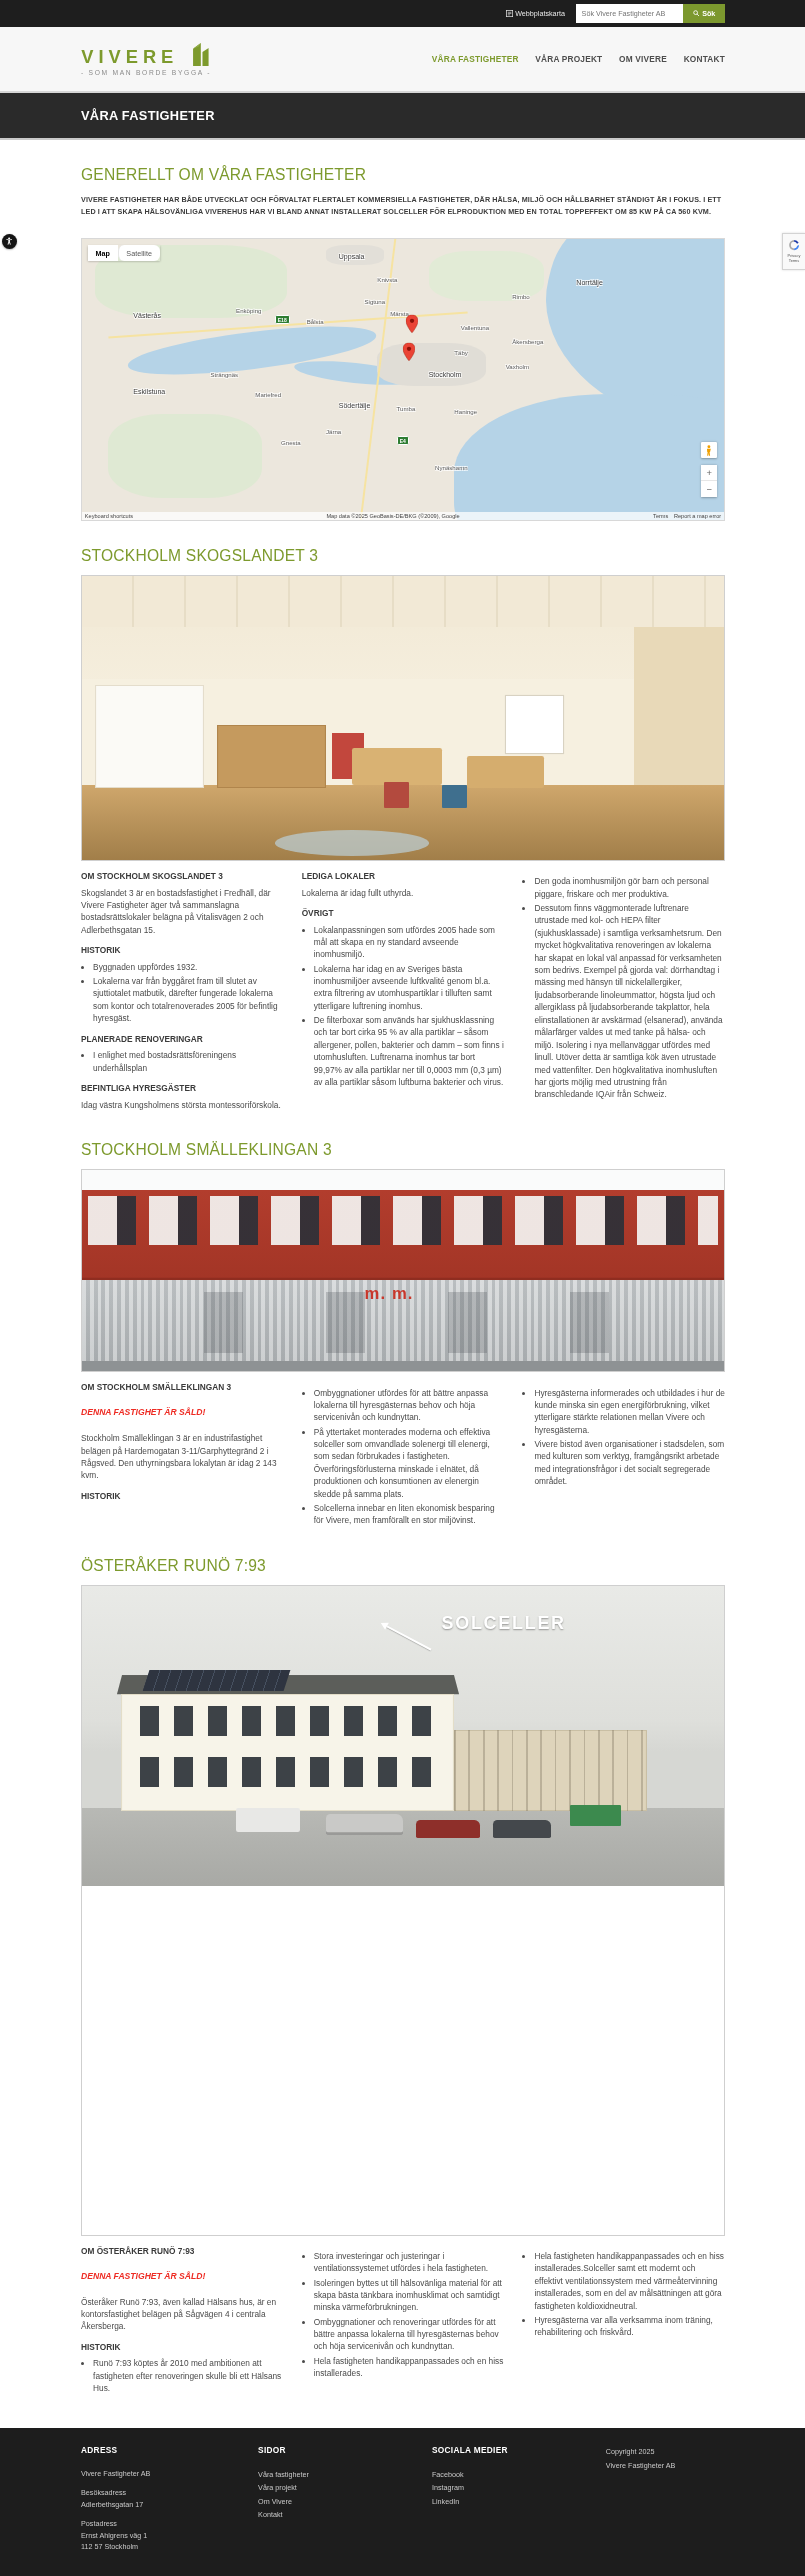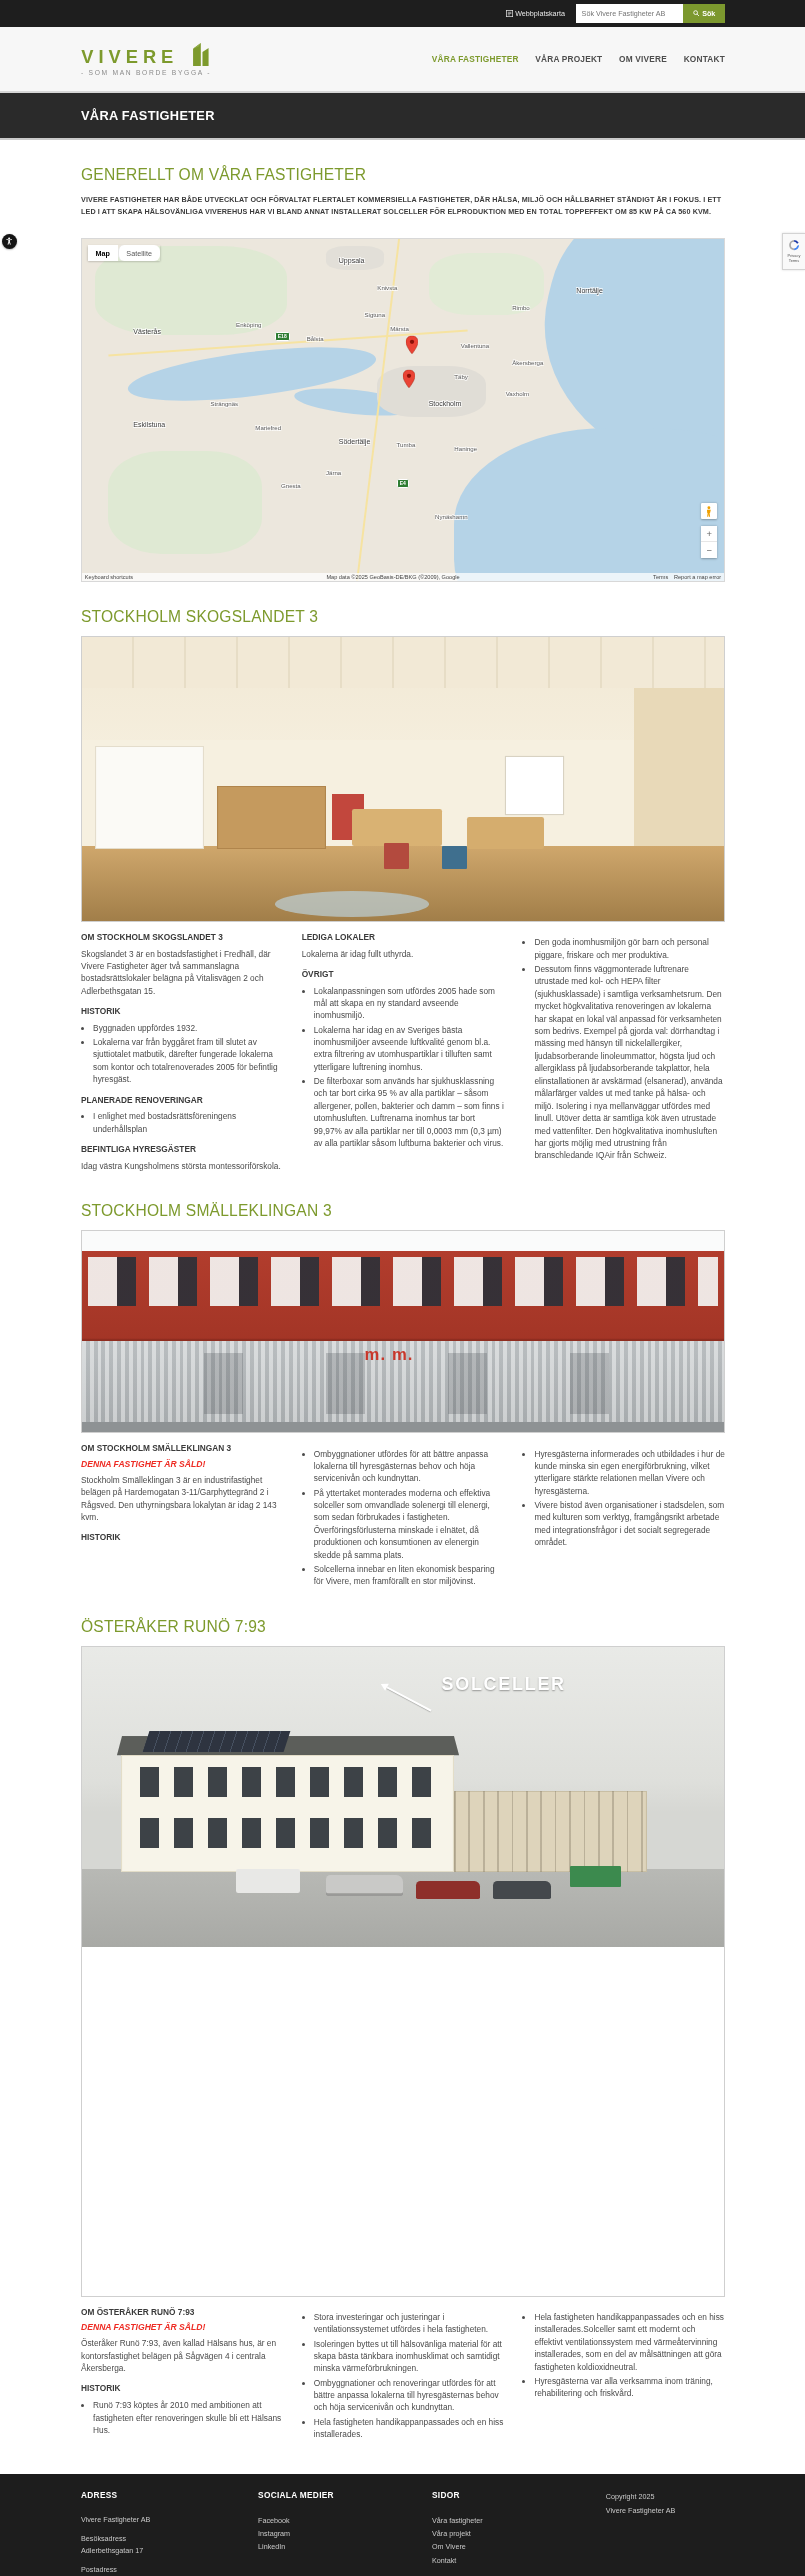--- a/index.html
+++ b/index.html
@@ -29,27 +29,27 @@
   
   .title-bar { background:#2a2a2a; border-bottom:2.2px solid #c9c9c9; height:47px; display:flex; align-items:center; }
   .title-bar h1 { color:#fff; font-size:12.8px; letter-spacing:0.3px; }
 
   
   .green-heading { color:#7d9a2d; font-size:15.6px; font-weight:400; letter-spacing:0.2px; margin:25.5px 0 10px; }
   .intro { font-size:7.2px; font-weight:bold; color:#3c3c3c; line-height:1.8; letter-spacing:0.1px; }
   .col-heading { font-size:8.3px; font-weight:bold; color:#3a3a3a; margin:9px 0 5.6px; }
   .col > .col-heading:first-child { margin-top:0; }
   .col p { font-size:8.3px; line-height:1.5; color:#4a4a4a; margin:4.4px 0; }
-  .alert { color:#ee2c24; font-style:italic; font-weight:bold; font-size:8.6px; margin:5px 0; }
+  .alert { color:#ee2c24; font-style:italic; font-weight:bold; font-size:8.6px; margin:15px 0; }
   ul.bullets { margin:4.4px 0 4.4px 1.1px; padding-left:11px; }
   ul.bullets li { font-size:8.3px; line-height:1.5; color:#4a4a4a; margin-bottom:1.7px; }
   .cols { display:grid; grid-template-columns:repeat(3,1fr); column-gap:18px; margin-top:10px; }
 
   
-  .map-wrap { position:relative; height:344px; margin-top:19px; background:#ece7dd; border:0.6px solid #d8d8d8; overflow:hidden; }
+  .map-wrap { position:relative; height:283px; margin-top:19px; background:#ece7dd; border:0.6px solid #d8d8d8; overflow:hidden; }
   .water { position:absolute; background:#b5d3e7; }
   .w1 { left:72%; top:-12%; width:46%; height:78%; border-radius:45% 30% 40% 50%; transform:rotate(14deg); }
   .w2 { left:58%; top:55%; width:60%; height:70%; border-radius:40% 50% 30% 45%; }
   .w3 { left:7%; top:33%; width:39%; height:13%; border-radius:50%; transform:rotate(-7deg); }
   .w4 { left:33%; top:44%; width:19%; height:7%; border-radius:50%; transform:rotate(6deg); }
   .patch { position:absolute; border-radius:35%; }
   .g1 { left:2%; top:2%; width:30%; height:26%; background:#dfe9d3; }
   .g2 { left:54%; top:4%; width:18%; height:18%; background:#e2ebd6; }
   .g3 { left:4%; top:62%; width:24%; height:30%; background:#dfe9d3; }
   .u1 { left:46%; top:37%; width:17%; height:15%; background:#e0ddd6; }
@@ -439,37 +439,37 @@
             <div class="f-gap"></div>
             <div class="f-line">Besöksadress</div>
             <div class="f-line">Adlerbethsgatan 17</div>
             <div class="f-gap"></div>
             <div class="f-line">Postadress</div>
             <div class="f-line">Ernst Ahlgrens väg 1</div>
             <div class="f-line">112 57 Stockholm</div>
           </div>
       </div>
       <div class="f-col">
-        <div class="f-head">SOCIALA MEDIER</div>
-        <div id="f-social">
-            <a class="f-link">Facebook</a>
-            <a class="f-link">Instagram</a>
-            <a class="f-link">LinkedIn</a>
-          </div>
-      </div>
-      <div class="f-col">
         <div class="f-head">SIDOR</div>
         <div id="f-pages">
             <a class="f-link">Våra fastigheter</a>
             <a class="f-link">Våra projekt</a>
             <a class="f-link">Om Vivere</a>
             <a class="f-link">Kontakt</a>
           </div>
       </div>
       <div class="f-col">
+        <div class="f-head">SOCIALA MEDIER</div>
+        <div id="f-social">
+            <a class="f-link">Facebook</a>
+            <a class="f-link">Instagram</a>
+            <a class="f-link">LinkedIn</a>
+          </div>
+      </div>
+      <div class="f-col">
         <div id="f-copy">
             <div class="f-copy">Copyright 2025</div>
             <div class="f-copy">Vivere Fastigheter AB</div>
           </div>
       </div>
     </div>
   </footer>
 
 </div>
 

